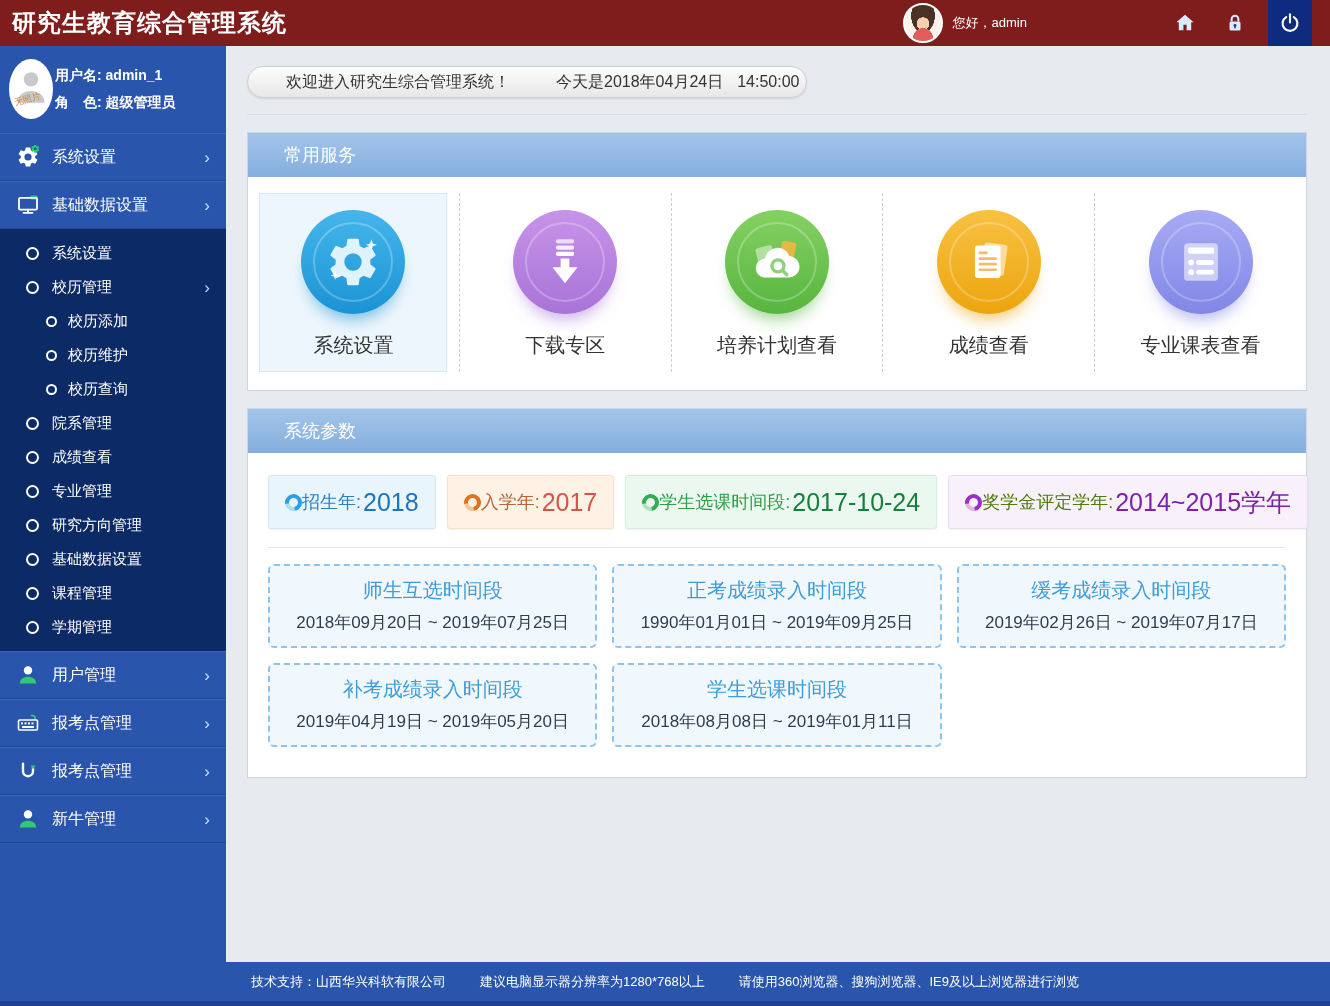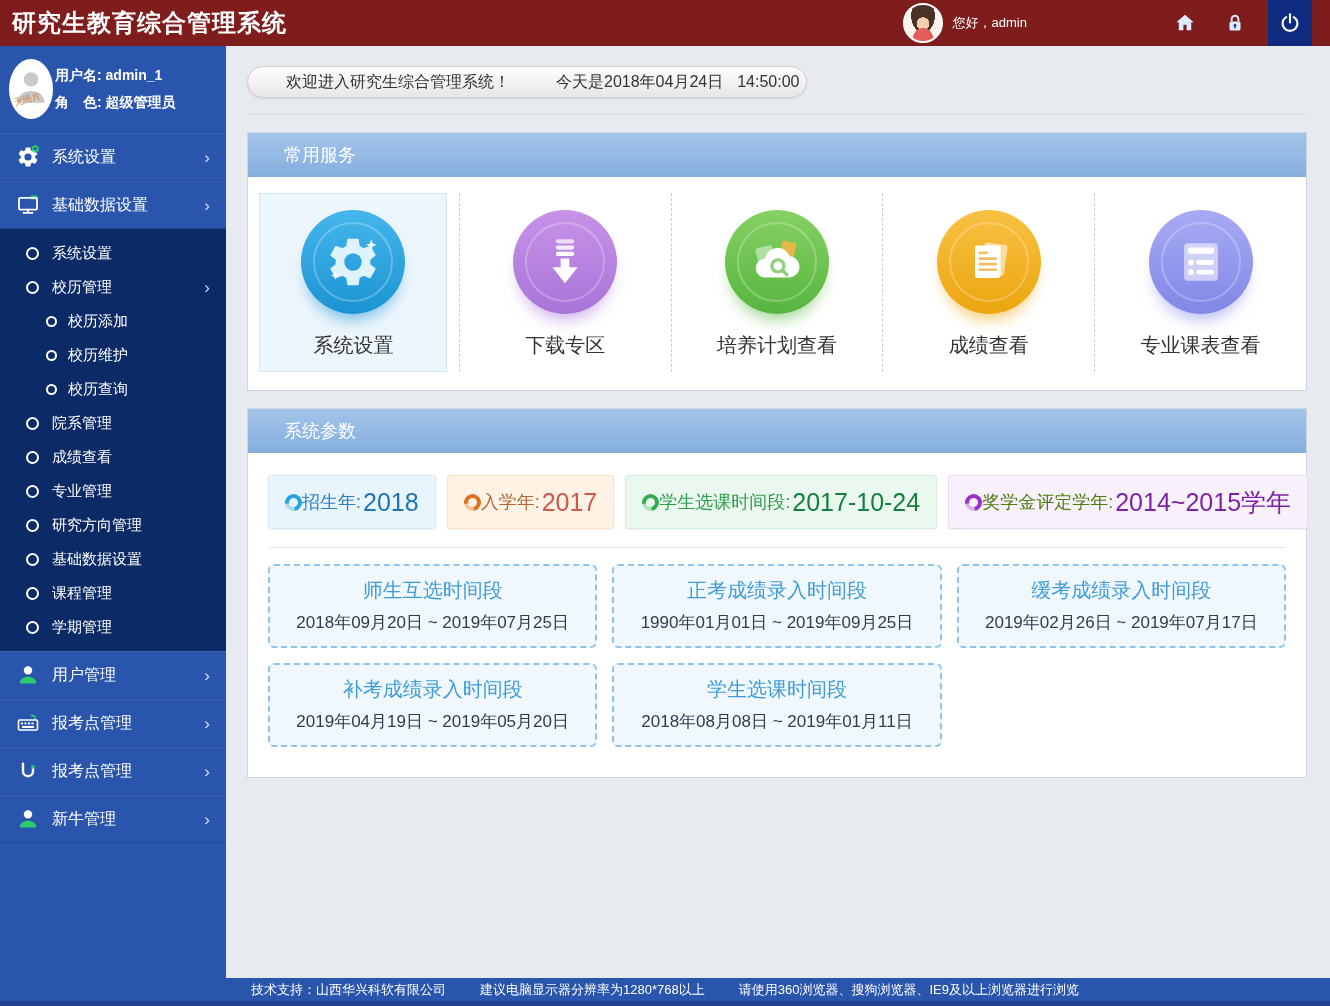--- a/index.html
+++ b/index.html
@@ -83,21 +83,21 @@
         transform:rotate(35deg);flex:none;}
   .badge-label{font-size:18px;white-space:nowrap;}
   .badge-value{font-size:25px;margin-left:2px;white-space:nowrap;}
   .body-divider{border:none;border-top:1px solid #e7e7e7;margin:18px 20px 16px;}
   .cards{display:grid;grid-template-columns:repeat(3,1fr);gap:15px;padding:0 20px 30px;}
   .card{border:2px dashed #8ec4ea;background:#f1f8fd;border-radius:6px;text-align:center;padding:11px 14px 12px;}
   .card-title{color:#3f9cd9;font-size:20px;}
   .card-range{color:#2f3c4e;font-size:17px;margin-top:7px;}
 
   
-  .footer{position:absolute;left:0;right:0;bottom:0;height:28px;background:#2a55ad;
+  .footer{position:absolute;left:0;right:0;bottom:0;height:44px;background:#2a55ad;
         border-bottom:5px solid #20418f;box-sizing:border-box;display:flex;align-items:center;
         justify-content:center;gap:34px;color:#fff;font-size:13px;z-index:20;white-space:nowrap;}
 </style>
 </head>
 <body>
 
 <div class="header">
   <div class="app-title">研究生教育综合管理系统</div>
   <div class="header-right">
     <span class="avatar"></span>

